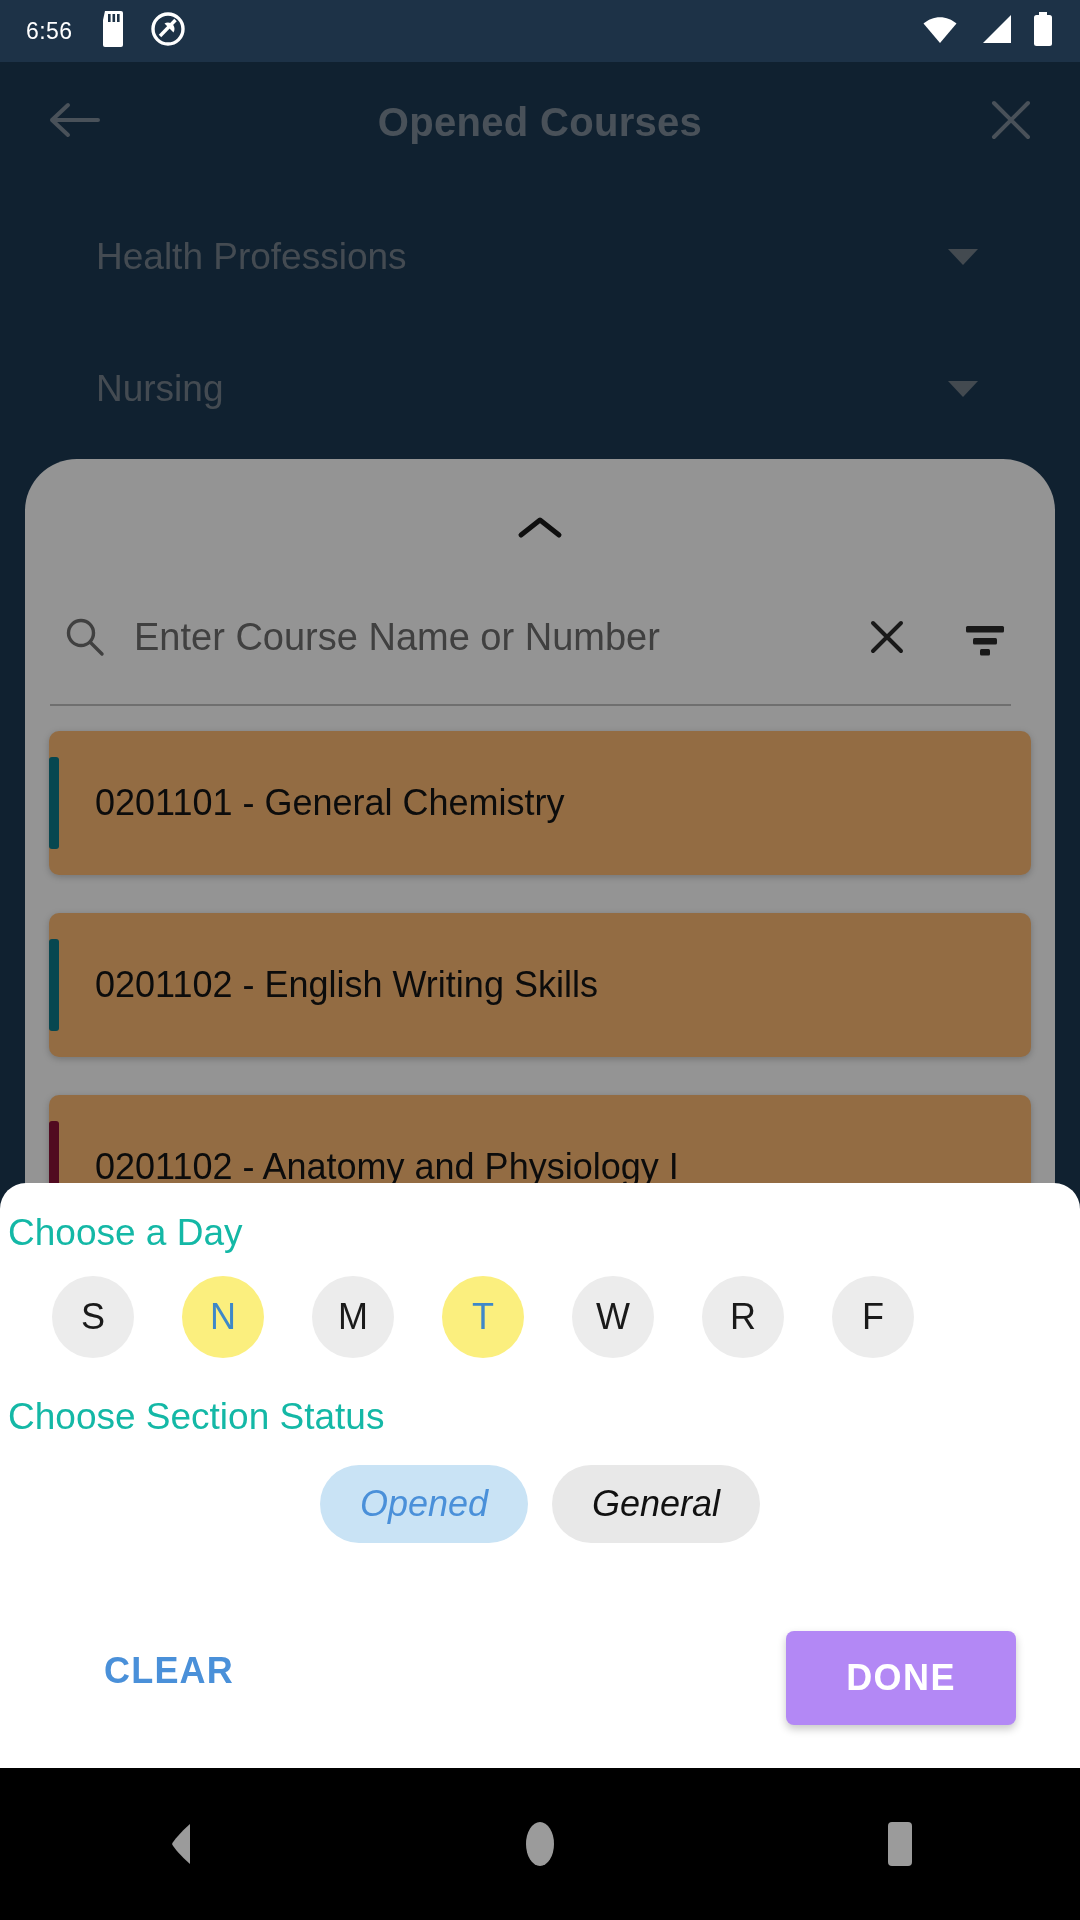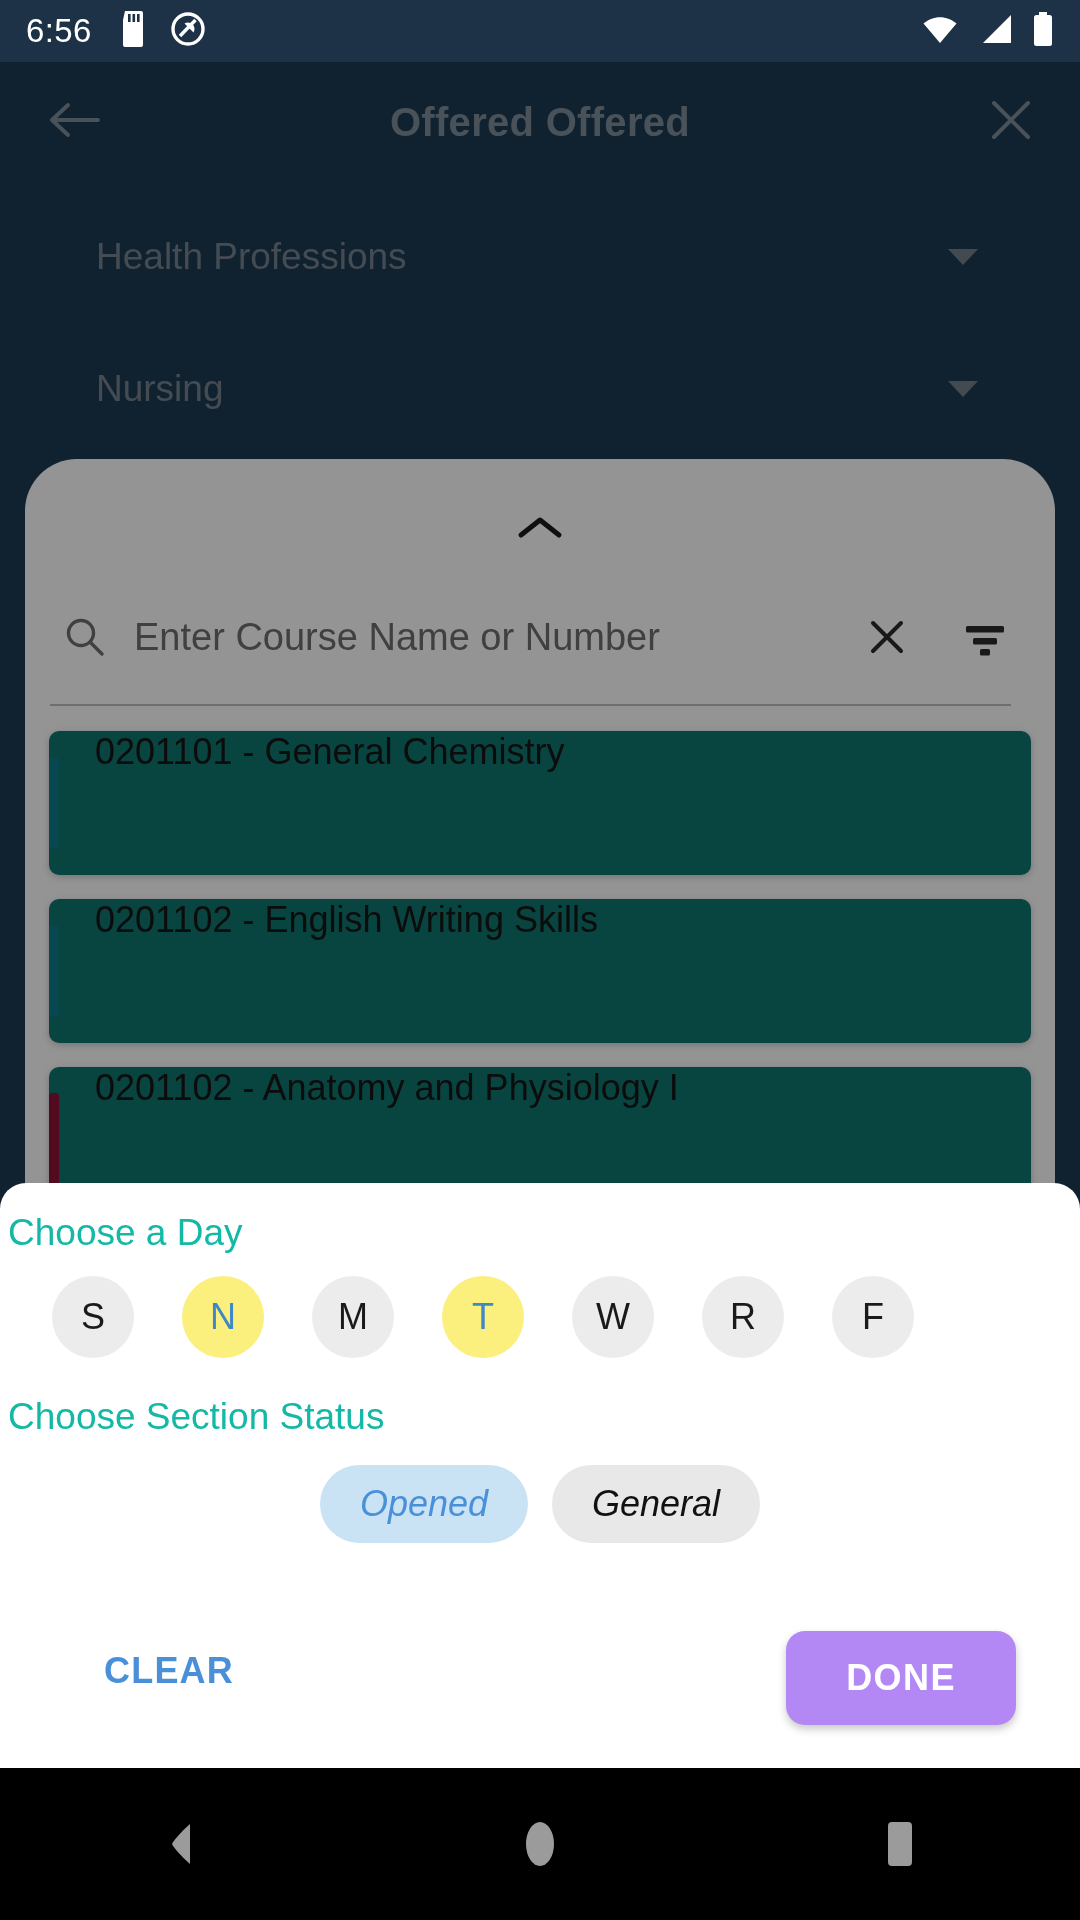--- a/index.html
+++ b/index.html
@@ -19,21 +19,21 @@
   
   #status-bar {
     position:absolute; top:0; left:0;
     width:1080px; height:62px;
     background:#1D3247;
     display:flex; align-items:center;
     padding:0 26px;
     z-index:60;
   }
   #status-clock {
-    color:#FFFFFF; font-size:33px; letter-spacing:0.4px;
+    color:#FFFFFF; font-size:23px; letter-spacing:0.4px;
   }
   #status-left-icons { display:flex; align-items:center; gap:22px; margin-left:26px; }
   #status-right-icons { margin-left:auto; display:flex; align-items:center; gap:18px; }
   .sbicon { display:block; }
 
   
   #app-root { position:absolute; top:62px; left:0; width:1080px; height:1706px; }
 
   #appbar {
     position:relative; height:120px; width:100%;
@@ -91,26 +91,26 @@
   #search-clear { width:92px; display:flex; justify-content:center; align-items:center; }
   #search-filter { width:92px; display:flex; justify-content:center; align-items:center; }
   #search-underline {
     position:absolute; left:25px; right:44px; top:245px;
     height:2px; background:#BFBFBF;
   }
 
   #course-list { position:absolute; left:0; top:272px; width:100%; }
   .course-card {
     position:relative;
-    margin:0 24px 24px 24px;
+    margin:0 24px 38px 24px;
     height:144px;
-    background:#0f766e;
+    background:#fdba74;
     border-radius:10px;
     box-shadow:0 2px 7px rgba(0,0,0,0.22);
-    display:flex; align-items:flex-start;
+    display:flex; align-items:center;
   }
   .course-accent {
     position:absolute; left:0; top:26px;
     width:10px; height:92px;
     border-radius:3px;
   }
   .course-title {
     font-size:36px; color:#151515;
     padding-left:46px;
   }
@@ -243,21 +243,21 @@
   </div>
 
   <div id="app-root">
 
     <div id="appbar">
       <span id="back-arrow">
         <svg width="56" height="42" viewBox="0 0 56 42">
             <path d="M52 21 H6 M22 6 L6 21 L22 36" stroke="#7E8C99" stroke-width="4" fill="none" stroke-linecap="round" stroke-linejoin="round"></path>
           </svg>
       </span>
-      <span id="appbar-title">Offered Offered</span>
+      <span id="appbar-title">Opened Courses</span>
       <span id="close-x">
         <svg width="46" height="46" viewBox="0 0 46 46">
             <path d="M6 6 L40 40 M40 6 L6 40" stroke="#7E8C99" stroke-width="4" fill="none" stroke-linecap="round"></path>
           </svg>
       </span>
     </div>
 
     <div class="dropdown-row" id="dd-faculty" style="position:absolute;top:160px;left:44px;right:44px;">
       <span class="dropdown-label">Health Professions</span>
       <span class="dropdown-caret"></span>
@@ -352,21 +352,21 @@
   <div id="status-chip-row" style="z-index:51;">
     <div class="status-chip selected">
       <span>Opened</span>
     </div>
     <div class="status-chip">
       <span>General</span>
     </div>
   </div>
 
   <div id="clear-button" style="z-index:51;">CLEAR</div>
-  <div id="done-button" style="z-index:51;border-radius:19px;">DONE</div>
+  <div id="done-button" style="z-index:51;">DONE</div>
 
   <div id="nav-bar">
     <span class="navbtn">
       <svg width="44" height="48" viewBox="0 0 44 48">
           <path d="M32 4 C22 13 16 20 14 24 C16 28 22 35 32 44 Z" fill="#9B9B9B"></path>
         </svg>
     </span>
     <span class="navbtn">
       <svg width="40" height="56" viewBox="0 0 40 56">
           <ellipse cx="20" cy="28" rx="14" ry="22" fill="#9B9B9B"></ellipse>

